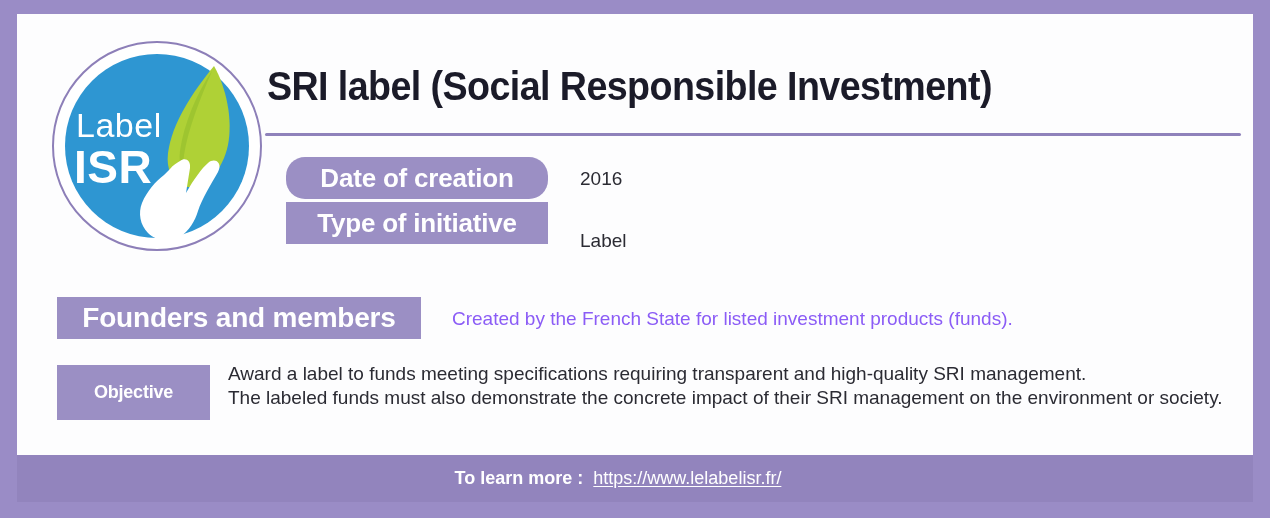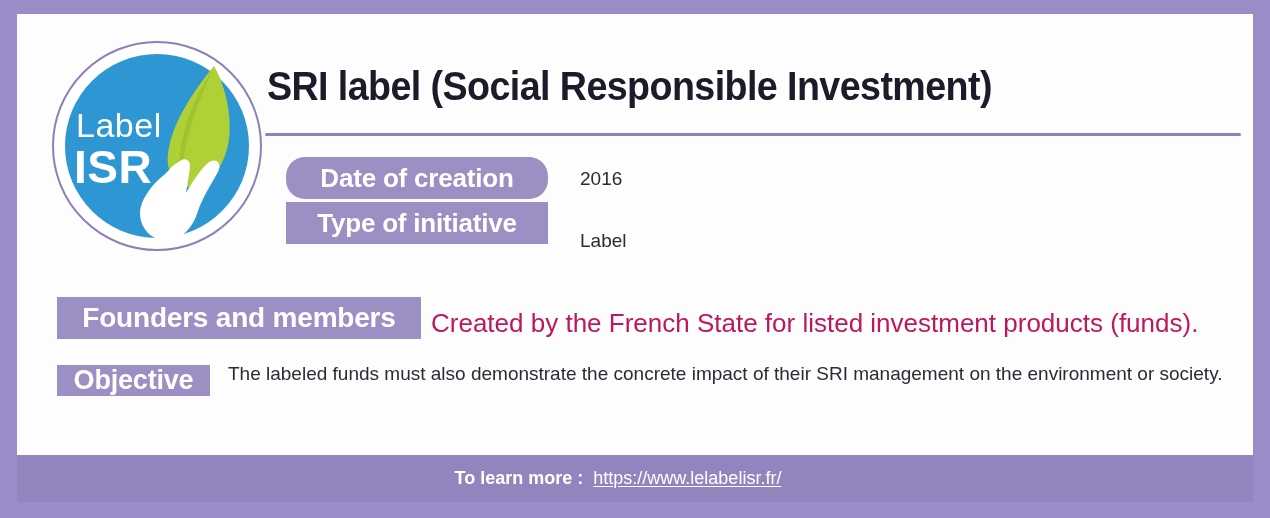--- a/index.html
+++ b/index.html
@@ -77,38 +77,38 @@
     color: #ffffff;
     font-weight: bold;
     display: flex;
     align-items: center;
     justify-content: center;
     letter-spacing: -0.2px;
   }
   .chip-date      { left: 269px; top: 143px; width: 262px; height: 42px; font-size: 26px; border-radius: 19px; }
   .chip-type      { left: 269px; top: 188px; width: 262px; height: 42px; font-size: 26px; }
   .chip-founders  { left: 40px;  top: 283px; width: 364px; height: 42px; font-size: 28px; }
-  .chip-objective { left: 40px;  top: 351px; width: 153px; height: 31px; font-size: 27px; }
+  .chip-objective { left: 40px;  top: 351px; width: 153px; height: 55px; font-size: 18px; }
 
   
   .value {
     position: absolute;
     color: #2b2b33;
     font-size: 19px;
     text-align: right;
   }
   .value-date { left: 563px; top: 154px; }
   .value-type { left: 563px; top: 216px; }
 
   .founders-text {
     position: absolute;
-    left: 414px;
+    left: 435px;
     top: 294px;
-    font-size: 26px;
-    color: #be185d;
+    font-size: 19px;
+    color: #8b5cf6;
     white-space: nowrap;
   }
 
   .objective-text {
     position: absolute;
     left: 211px;
     top: 348px;
     font-size: 19px;
     line-height: 24px;
     color: #2b2b33;
@@ -182,20 +182,21 @@
     <div class="value value-date">2016</div>
 
     <div class="chip chip-type">Type of initiative</div>
     <div class="value value-type">Label</div>
 
     <div class="chip chip-founders">Founders and members</div>
     <div class="founders-text">Created by the French State for listed investment products (funds).</div>
 
     <div class="chip chip-objective">Objective</div>
     <div class="objective-text">
+      <div>Award a label to funds meeting specifications requiring transparent and high-quality SRI management.</div>
       <div>The labeled funds must also demonstrate the concrete impact of their SRI management on the environment or society.</div>
     </div>
 
   </div>
 
   <div class="footer">
     <div class="footer-inner">
       <span class="footer-label">To learn more :</span>
       <a class="footer-link" href="#">https://www.lelabelisr.fr/</a>
     </div>

